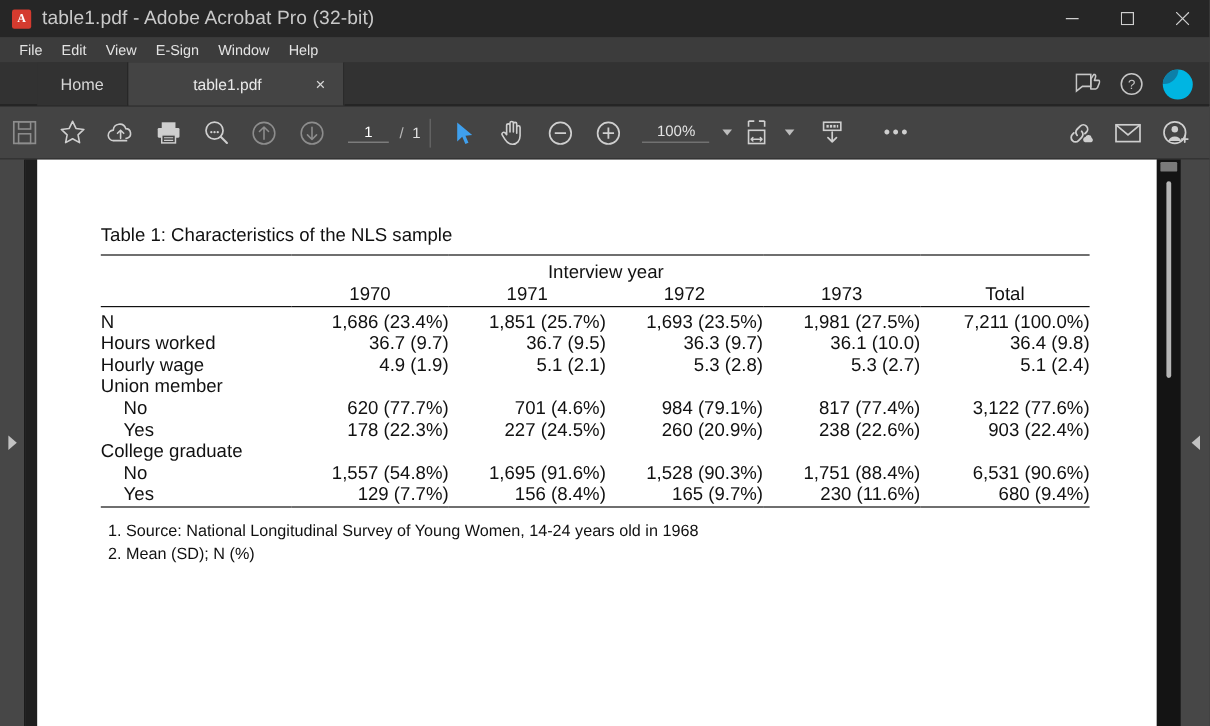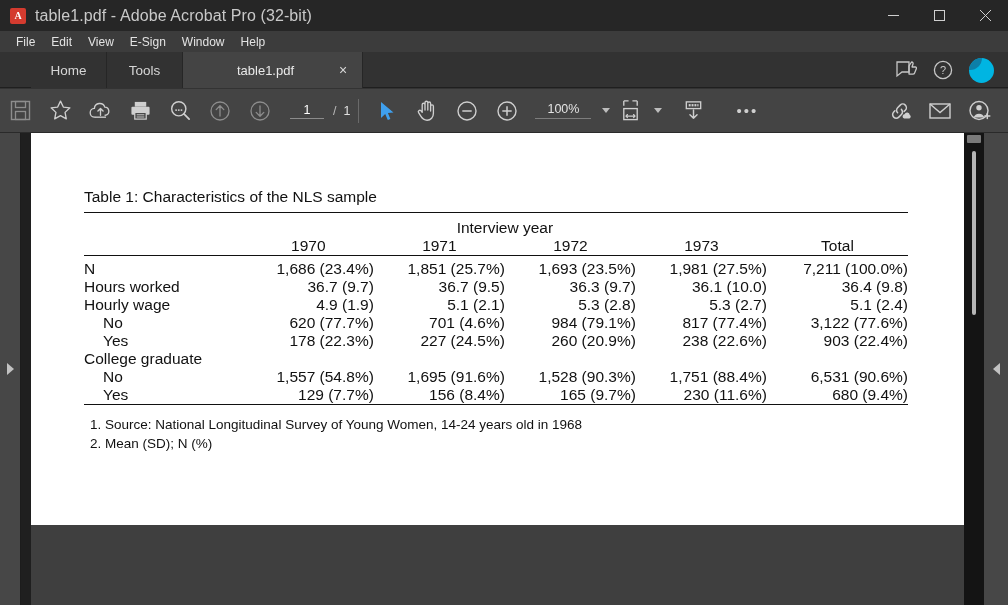--- a/index.html
+++ b/index.html
@@ -132,21 +132,21 @@
   .vscroll {
     position: absolute; right: 24px; top: 0; width: 20px; height: 472px; background: #141414;
   }
   .vscroll-up {
     position: absolute; top: 2px; left: 3px; width: 14px; height: 8px; background: #7a7a7a; border-radius: 1px;
   }
   .vscroll-thumb {
     position: absolute; top: 18px; left: 8px; width: 4px; height: 164px; background: #b6b6b6; border-radius: 2px;
   }
   .page {
-    position: absolute; left: 31px; top: 0; width: 933px; height: 392px;
+    position: absolute; left: 31px; top: 0; width: 933px; height: 472px;
     background: #ffffff; overflow: hidden;
   }
 
   
   .doc-inner { padding: 55px 30px 0 53px; }
   .tbl-title {
     font-family: "Liberation Sans", sans-serif;
     font-size: 15.5px; color: #111; padding-bottom: 6px;
   }
   table.nls { border-collapse: collapse; width: 824px; font-size: 15.5px; color: #111; }
@@ -198,21 +198,20 @@
     <div class="menu-item">Edit</div>
     <div class="menu-item">View</div>
     <div class="menu-item">E-Sign</div>
     <div class="menu-item">Window</div>
     <div class="menu-item">Help</div>
   </div>
 
   <div class="tabstrip">
     <div class="tabstrip-inner">
       <div class="toptab home">Home</div>
-      <div class="toptab tools">Tools</div>
       <div class="doc-tab">
         <span class="lbl">table1.pdf</span>
         <span class="close">×</span>
       </div>
     </div>
     <div class="tabstrip-right">
       <span class="ticon">
         <svg width="21" height="19" viewBox="0 0 21 19">
           <path d="M1 1 h12 v10 h-7 l-5 4 z" fill="none" stroke="#c6c6c6" stroke-width="1.3"></path>
           <path d="M13 9 v-4 l2.5 -4 c1.6 0 1.8 1.2 1.4 2.3 L16 6 h3.3 c1 0 1.4 .9 1 1.8 L18.6 12 c-.3 .8 -.9 1.1 -1.6 1.1 H13 z" fill="none" stroke="#c6c6c6" stroke-width="1.3" stroke-linejoin="round"></path>
@@ -418,20 +417,28 @@
             </tr>
             <tr>
               <td class="lblcell">Hourly wage</td>
               <td class="numcell">4.9 (1.9)</td>
               <td class="numcell">5.1 (2.1)</td>
               <td class="numcell">5.3 (2.8)</td>
               <td class="numcell">5.3 (2.7)</td>
               <td class="numcell">5.1 (2.4)</td>
             </tr>
             <tr>
+              <td class="lblcell">Union member</td>
+              <td class="numcell"></td>
+              <td class="numcell"></td>
+              <td class="numcell"></td>
+              <td class="numcell"></td>
+              <td class="numcell"></td>
+            </tr>
+            <tr>
               <td class="lblcell indent">No</td>
               <td class="numcell">620 (77.7%)</td>
               <td class="numcell">701 (4.6%)</td>
               <td class="numcell">984 (79.1%)</td>
               <td class="numcell">817 (77.4%)</td>
               <td class="numcell">3,122 (77.6%)</td>
             </tr>
             <tr>
               <td class="lblcell indent">Yes</td>
               <td class="numcell">178 (22.3%)</td>

